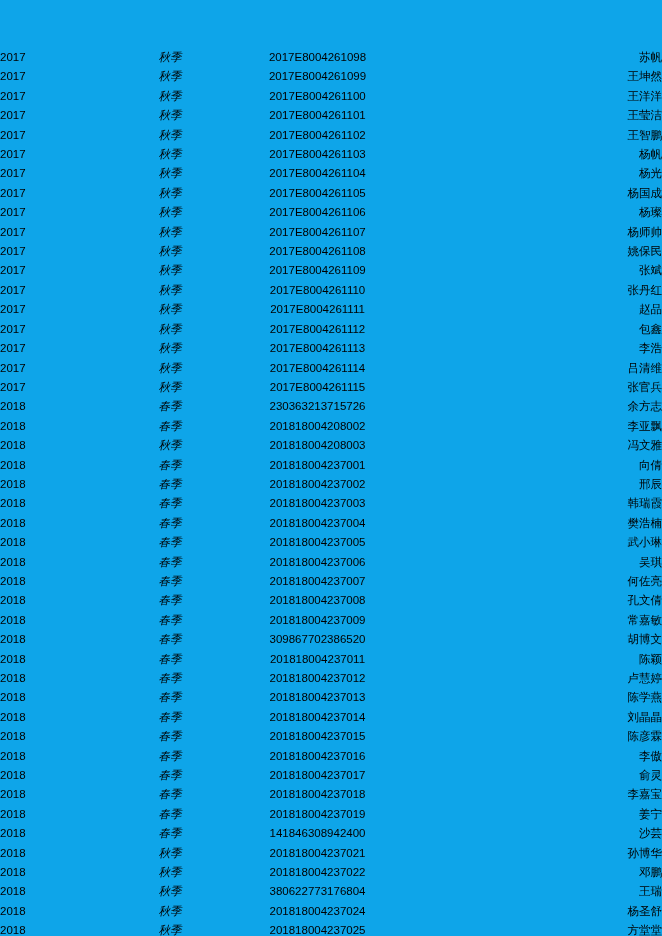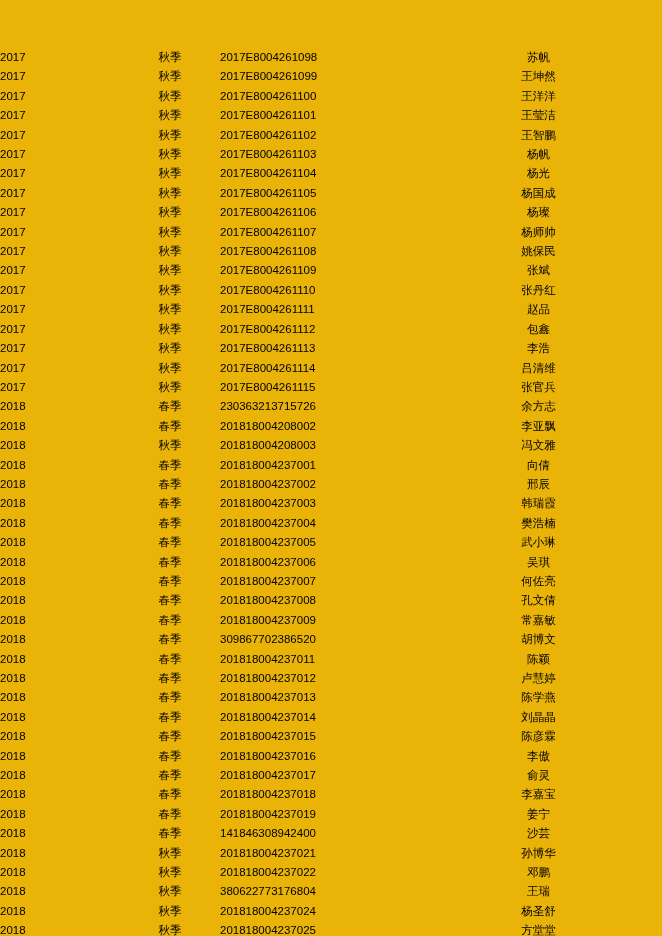--- a/index.html
+++ b/index.html
@@ -11,42 +11,42 @@
     width: 662px;
     height: 936px;
     font-family: "Liberation Sans", sans-serif;
     color: #000000;
     overflow: hidden;
   }
   .page {
     position: relative;
     width: 662px;
     height: 936px;
-    background: #eab308;
+    background: #0ea5e9;
     box-sizing: border-box;
     padding: 48px 0 0 0;
   }
   table.records {
     border-collapse: collapse;
     width: 100%;
     table-layout: fixed;
   }
   table.records td {
     font-size: 11.5px;
     line-height: 19.4px;
     height: 19.4px;
     padding: 0;
     white-space: nowrap;
     overflow: hidden;
     vertical-align: middle;
   }
   .col-year   { width: 120px; padding-left: 54px; text-align: left; }
-  .col-term   { width: 100px; text-align: center; }
-  .col-id     { width: 195px; padding-left: 46px; text-align: left; }
-  .col-name   { width: 247px; padding-left: 75px; text-align: center; }
+  .col-term   { width: 100px; text-align: center; font-style: italic; }
+  .col-id     { width: 195px; padding-left: 46px; text-align: center; }
+  .col-name   { width: 247px; padding-left: 75px; text-align: right; }
   .cjk {
     font-family: "DejaVu Sans", "Liberation Sans", sans-serif;
     font-size: 11.5px;
   }
   .num {
     font-family: "Liberation Sans", sans-serif;
     font-size: 11.5px;
   }
 </style>
 </head>

